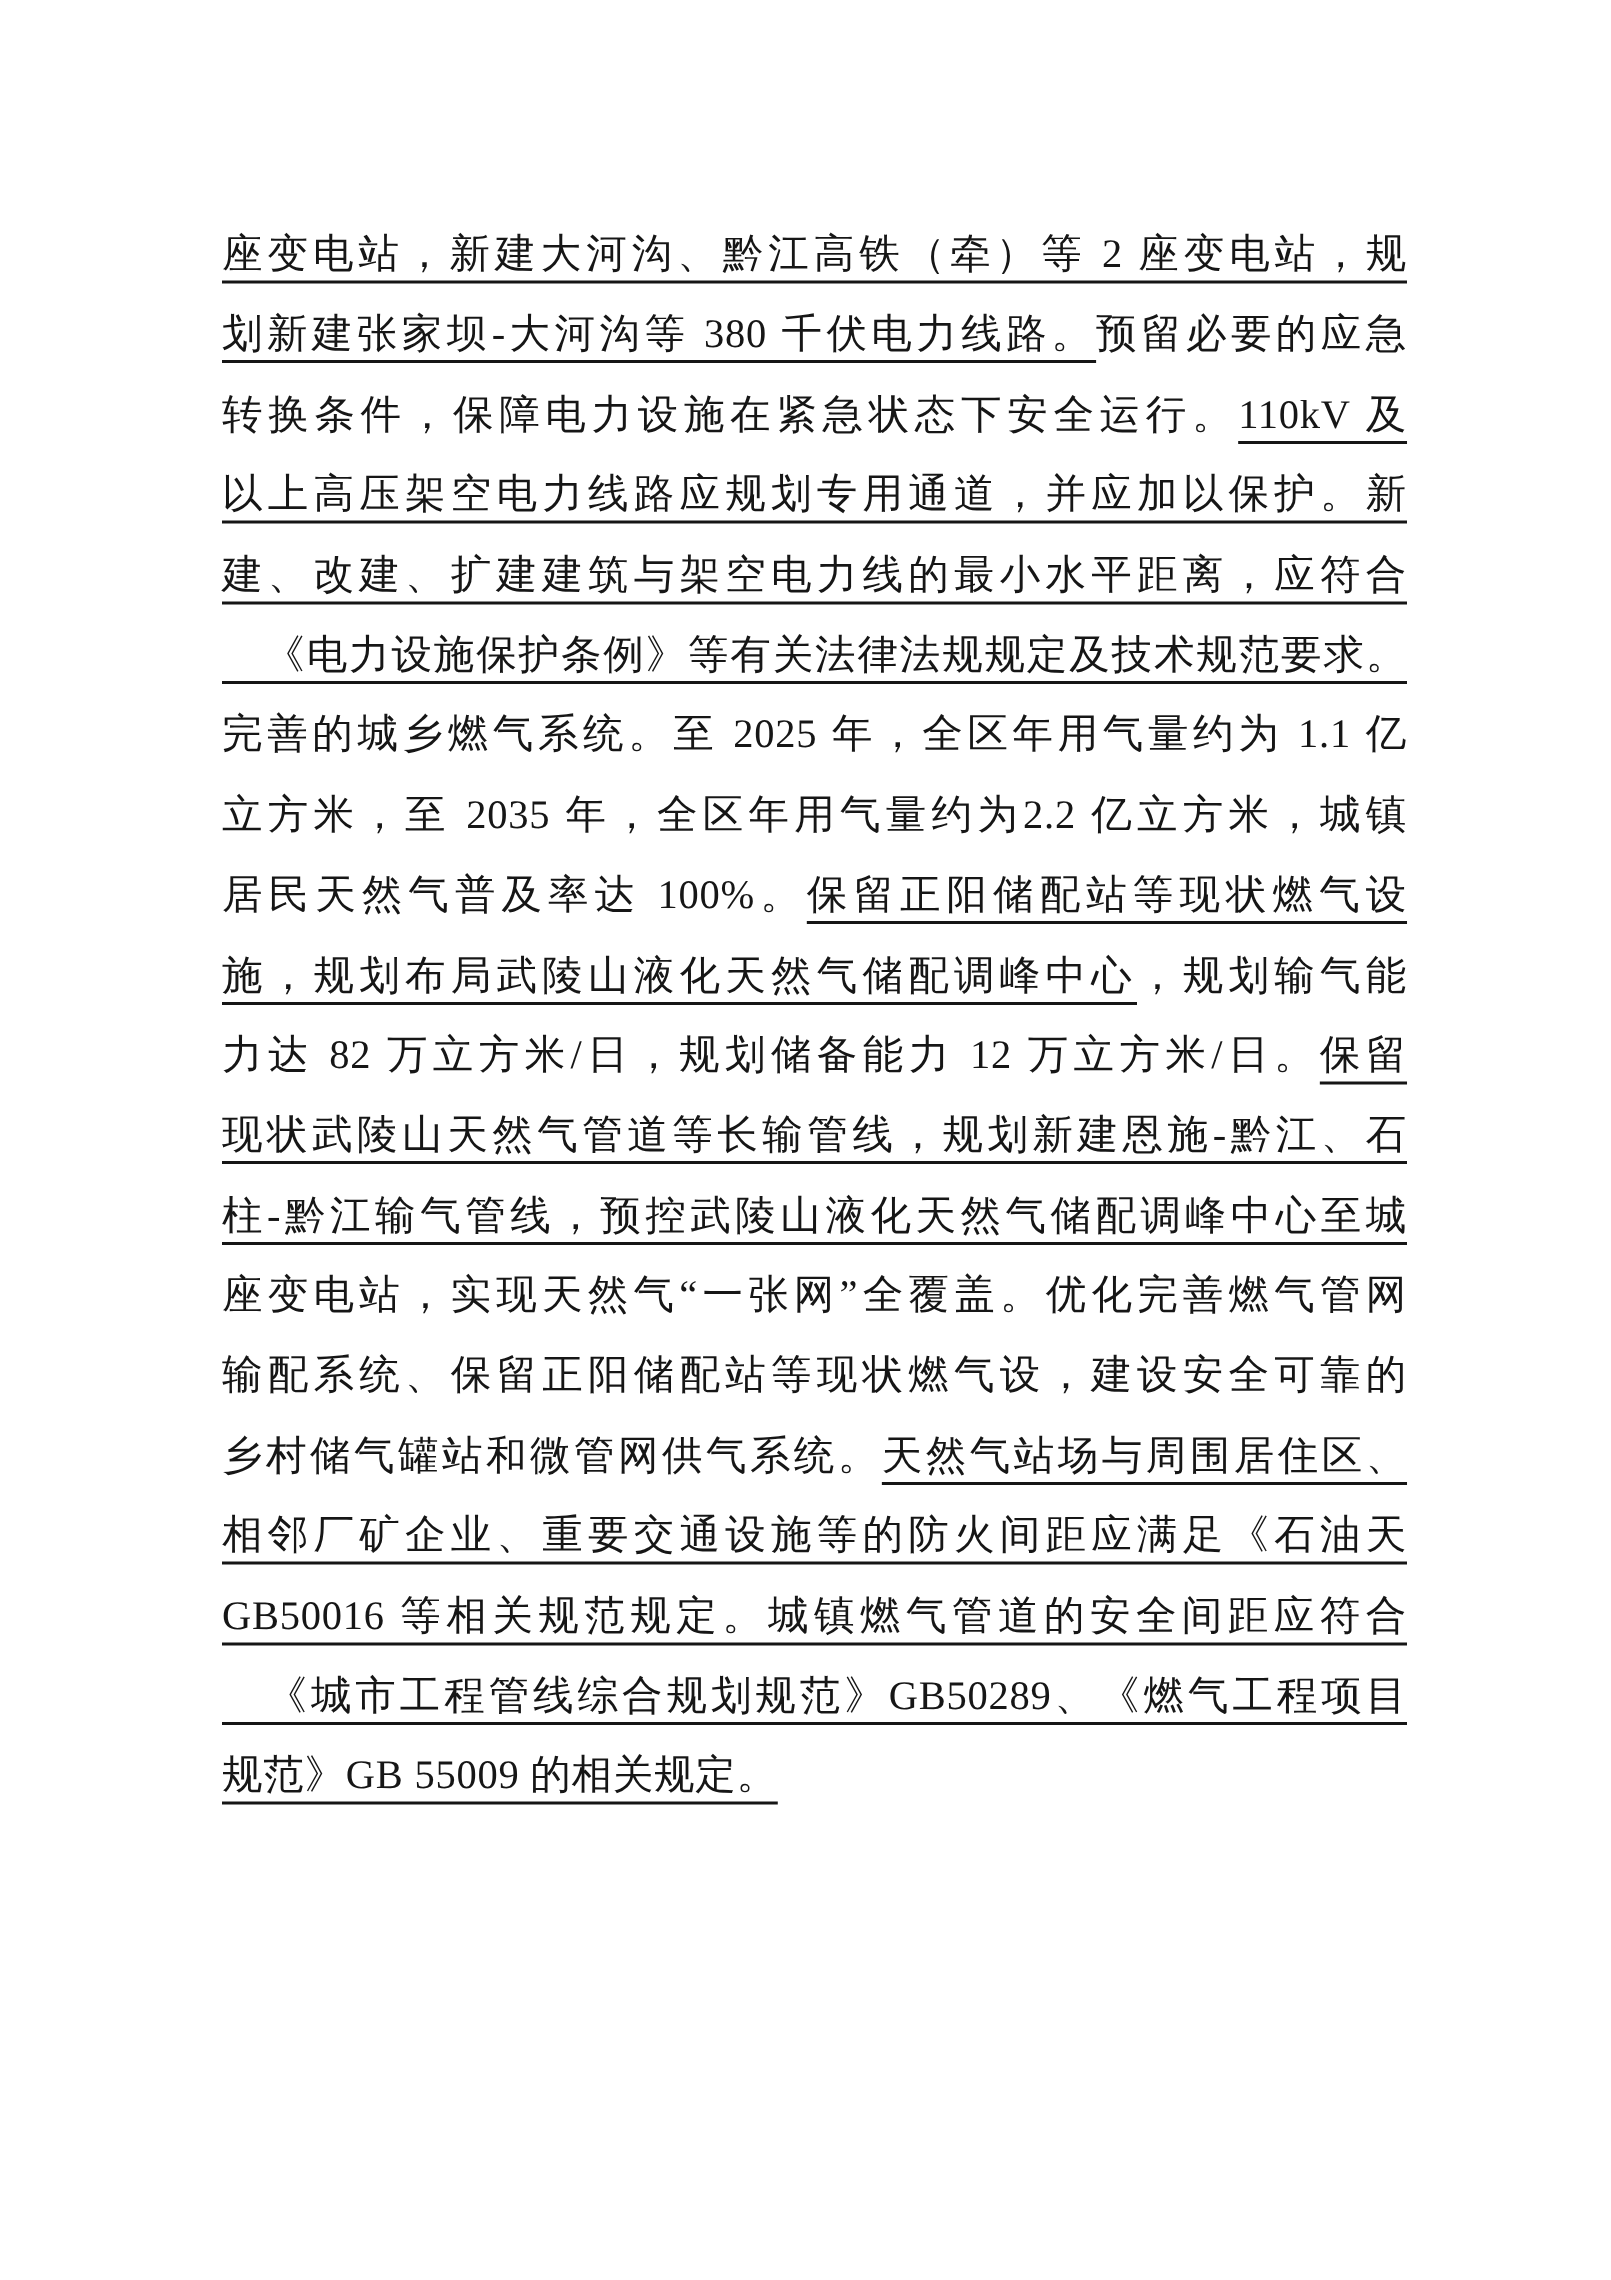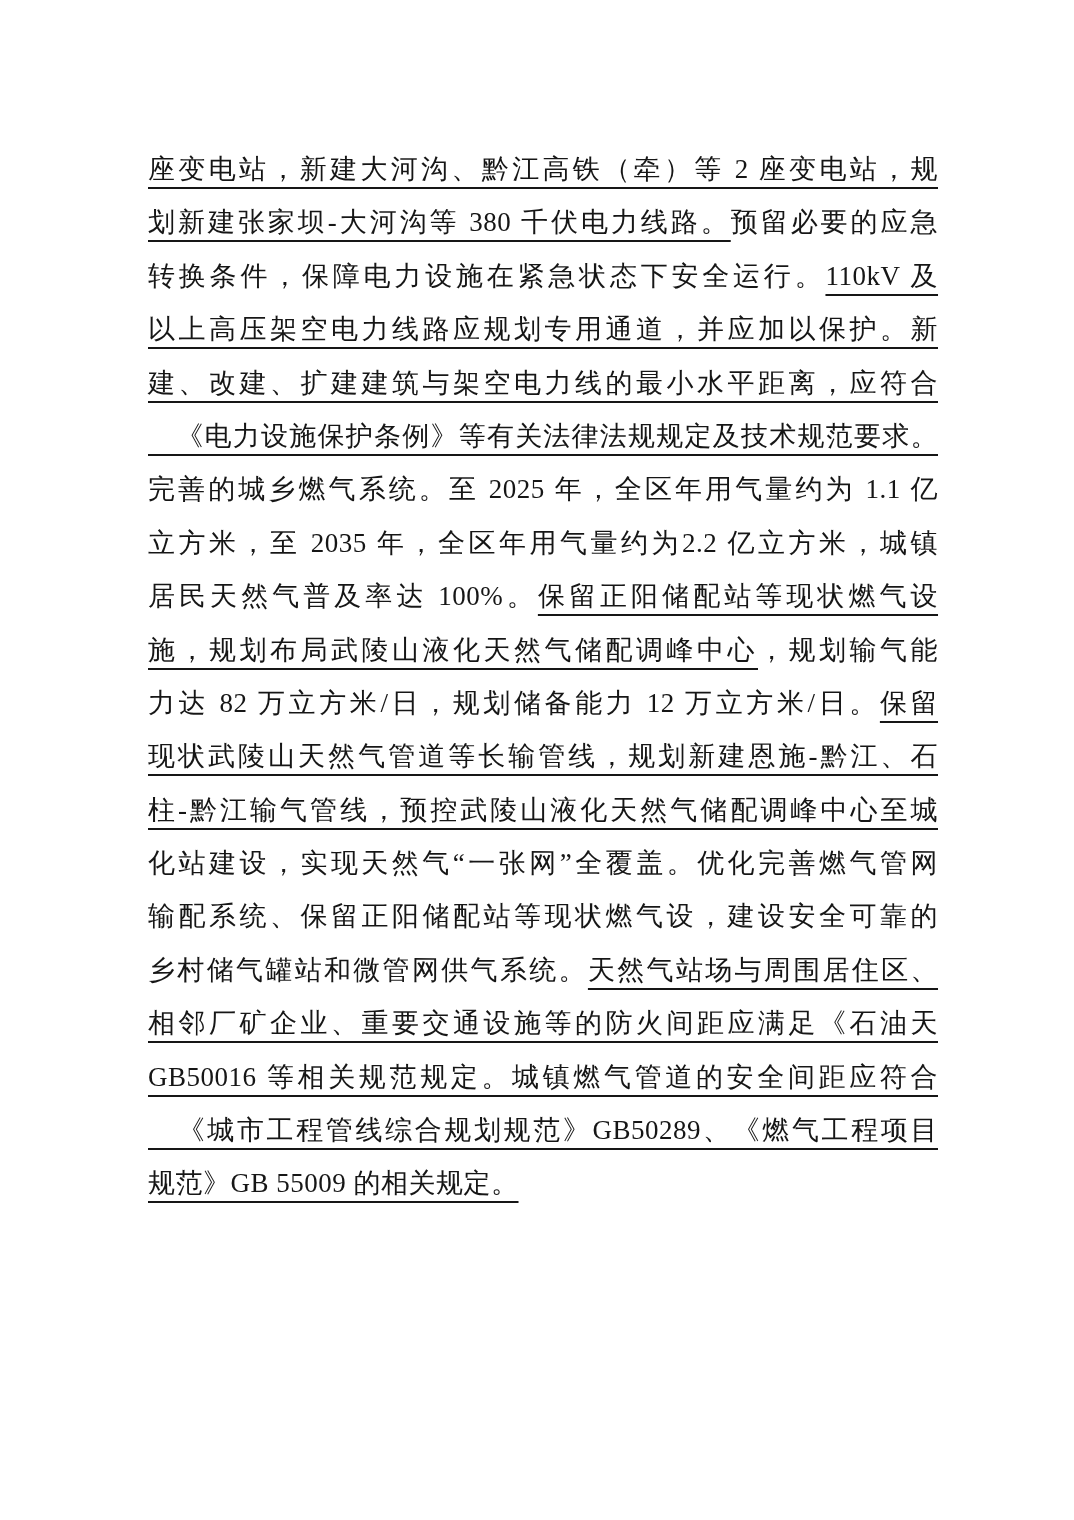--- a/index.html
+++ b/index.html
@@ -67,21 +67,21 @@
       <div class="line"><span class="seg underline">以上高压架空电力线路应规划专用通道，并应加以保护。新</span></div>
       <div class="line"><span class="seg underline">建、改建、扩建建筑与架空电力线的最小水平距离，应符合</span></div>
       <div class="line"><span class="seg underline">　《电力设施保护条例》等有关法律法规规定及技术规范要求。</span></div>
       <div class="line"><span class="seg">完善的城乡燃气系统。至 2025 年，全区年用气量约为 1.1 亿</span></div>
       <div class="line"><span class="seg">立方米，至 2035 年，全区年用气量约为2.2 亿立方米，城镇</span></div>
       <div class="line"><span class="seg">居民天然气普及率达 100%。</span><span class="seg underline">保留正阳储配站等现状燃气设</span></div>
       <div class="line"><span class="seg underline">施，规划布局武陵山液化天然气储配调峰中心</span><span class="seg">，规划输气能</span></div>
       <div class="line"><span class="seg">力达 82 万立方米/日，规划储备能力 12 万立方米/日。</span><span class="seg underline">保留</span></div>
       <div class="line"><span class="seg underline">现状武陵山天然气管道等长输管线，规划新建恩施-黔江、石</span></div>
       <div class="line"><span class="seg underline">柱-黔江输气管线，预控武陵山液化天然气储配调峰中心至城</span></div>
-      <div class="line"><span class="seg">化站建设，实现天然气“一张网”全覆盖。优化完善燃气管网</span></div>
+      <div class="line"><span class="seg">座变电站，实现天然气“一张网”全覆盖。优化完善燃气管网</span></div>
       <div class="line"><span class="seg">输配系统、保留正阳储配站等现状燃气设，建设安全可靠的</span></div>
       <div class="line"><span class="seg">乡村储气罐站和微管网供气系统。</span><span class="seg underline">天然气站场与周围居住区、</span></div>
       <div class="line"><span class="seg underline">相邻厂矿企业、重要交通设施等的防火间距应满足《石油天</span></div>
       <div class="line"><span class="seg underline">GB50016 等相关规范规定。城镇燃气管道的安全间距应符合</span></div>
       <div class="line"><span class="seg underline">　《城市工程管线综合规划规范》GB50289、《燃气工程项目</span></div>
       <div class="line no-justify"><span class="seg underline">规范》GB 55009 的相关规定。</span></div>
     </div>
   <div class="page-number">51</div>
 </div>
 

